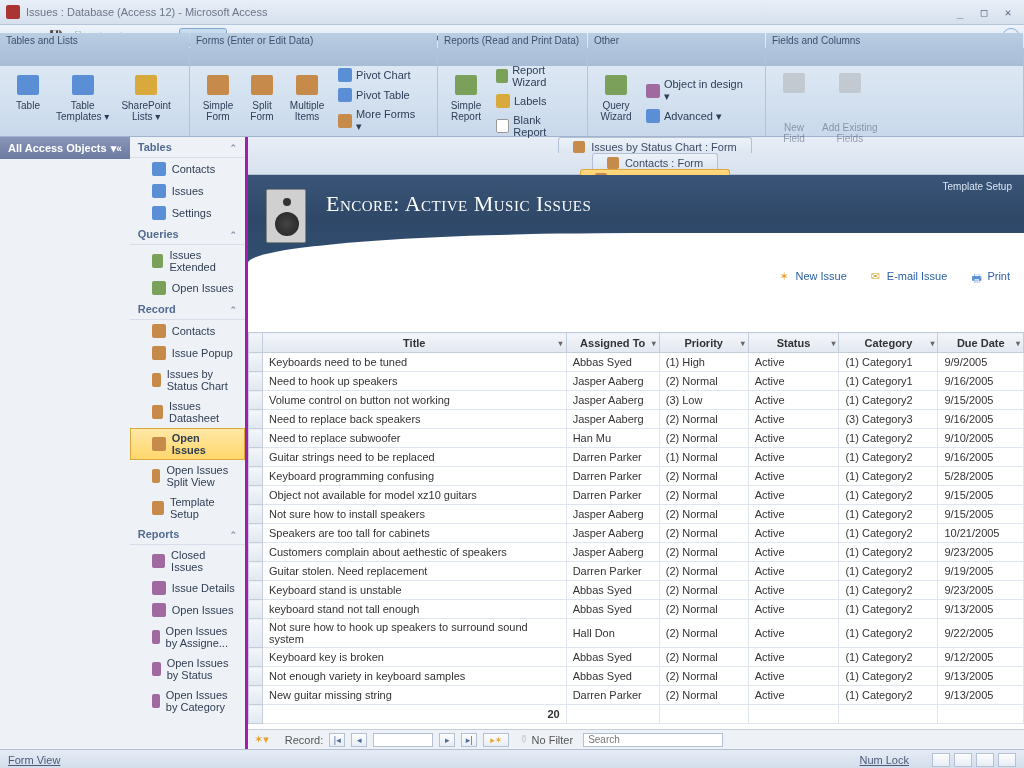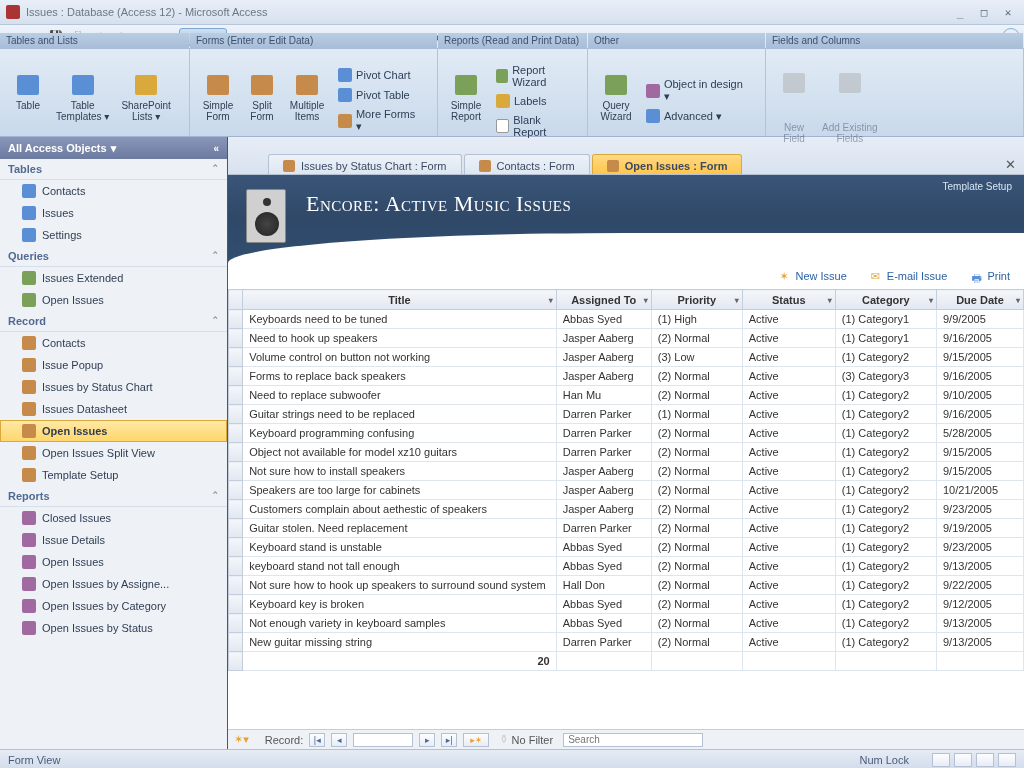--- a/index.html
+++ b/index.html
@@ -16,84 +16,84 @@
 .menubar { height: 24px; background: linear-gradient(#edf3fb, #dbe5f1); display: flex; align-items: center; padding: 0 4px; border-bottom: 1px solid #b7c5da; }
 .menubar .menuitem { padding: 3px 10px; color: #3b4a63; cursor: pointer; border-radius: 3px; }
 .menubar .menuitem.active { background: linear-gradient(#cde0f0, #a9c7e6); border: 1px solid #7fa6ce; padding: 2px 9px; }
 .menubar .qat { display: flex; align-items: center; gap: 6px; margin: 0 6px; }
 .menubar .qat-icon { width: 16px; height: 16px; display: flex; align-items: center; justify-content: center; color: #4a6; cursor: pointer; }
 .menubar .help { margin-left: auto; color: #4a78b0; font-weight: bold; cursor: pointer; width: 18px; height: 18px; border-radius: 50%; display: flex; align-items: center; justify-content: center; border: 1px solid #8aaed6; }
 
 
 .ribbon { height: 88px; background: linear-gradient(#e1ebf5, #c9d9eb); display: flex; border-bottom: 1px solid #a0b4cf; }
 .ribbon-group { border-right: 1px solid #b3c4da; display: flex; flex-direction: column; position: relative; }
-.ribbon-group-title { position: absolute; top: -16px; left: 0; right: 0; height: 16px; background: linear-gradient(#b9cde3, #a7bcd6); font-size: 10px; color: #3c506e; padding: 2px 6px; white-space: nowrap; overflow: hidden; }
+.ribbon-group-title { position: absolute; top: -16px; left: 0; right: 0; height: 33px; background: linear-gradient(#b9cde3, #a7bcd6); font-size: 10px; color: #3c506e; padding: 2px 6px; white-space: nowrap; overflow: hidden; }
 .ribbon .items { display: flex; padding: 4px 6px; height: 100%; }
 .ribbon-btn { display: flex; flex-direction: column; align-items: center; justify-content: flex-start; padding: 4px 6px; cursor: pointer; border-radius: 3px; min-width: 44px; text-align: center; }
 .ribbon-btn .ico { width: 24px; height: 24px; margin-bottom: 3px; display: flex; align-items: center; justify-content: center; font-size: 18px; }
 .ribbon-btn.wide { min-width: 64px; }
 .ribbon-btn span { font-size: 10px; line-height: 1.1; color: #2d3e57; }
 .ribbon-small { display: flex; align-items: center; padding: 2px 4px; cursor: pointer; gap: 4px; color: #2d3e57; font-size: 10px; }
 .ribbon-small .sico { width: 14px; height: 14px; }
 .ribbon-col { display: flex; flex-direction: column; justify-content: center; gap: 2px; padding: 0 4px; }
 .ribbon-wrapper { position: relative; padding-top: 16px; height: 100%; }
 
 
 .main { display: flex; height: 612px; }
 
 
-.nav-pane { width: 228px; background: #eef2f7; border-right: 1px solid #a21caf; display: flex; flex-direction: column; }
+.nav-pane { width: 248px; background: #eef2f7; border-right: 3px solid #a21caf; display: flex; flex-direction: row; }
 .nav-header { height: 22px; background: linear-gradient(#8a96b9, #6c7aa0); color: #fff; font-weight: bold; font-size: 12px; padding: 3px 8px; display: flex; align-items: center; }
 .nav-header .chev { margin-left: auto; font-size: 10px; }
 .nav-body { flex: 1; overflow-y: auto; }
-.nav-cat { padding: 4px 8px; color: #536a90; font-weight: bold; font-size: 11px; border-bottom: 1px solid #d6dee9; display: flex; align-items: flex-start; cursor: pointer; }
+.nav-cat { padding: 4px 8px; color: #536a90; font-weight: bold; font-size: 11px; border-bottom: 1px solid #d6dee9; display: flex; align-items: flex-end; cursor: pointer; }
 .nav-cat .chev { margin-left: auto; font-size: 9px; color: #8694ad; }
 .nav-item { padding: 4px 8px 4px 22px; display: flex; align-items: center; gap: 6px; cursor: pointer; color: #2f3d52; }
 .nav-item.selected { background: linear-gradient(#ffe8a6, #ffd76b); border: 1px solid #d9a93c; padding: 3px 7px 3px 21px; font-weight: bold; }
 .nav-item .nico { width: 14px; height: 14px; }
 
 
 .doc-area { flex: 1; display: flex; flex-direction: column; background: #fff; }
 
 
-.doc-tabs { height: 38px; background: linear-gradient(#e7edf6, #d8e2ef); display: flex; align-items: flex-end; border-bottom: 1px solid #b4c0d3; padding-left: 40px; }
+.doc-tabs { height: 38px; background: linear-gradient(#e7edf6, #d8e2ef); display: flex; align-items: center; border-bottom: 1px solid #b4c0d3; padding-left: 40px; flex-direction: column; }
 .doc-tab { height: 20px; padding: 3px 14px 0; border: 1px solid #b4c0d3; border-bottom: none; background: linear-gradient(#edf2f9, #dde6f1); border-radius: 3px 3px 0 0; margin-right: 2px; display: flex; align-items: center; gap: 6px; color: #3b4a63; cursor: pointer; font-size: 10px; }
 .doc-tab.active { background: linear-gradient(#ffd983, #ffc64c); border-color: #d9a93c; font-weight: bold; }
 .doc-tab .tico { width: 12px; height: 12px; }
 .doc-tabs .close { margin-left: auto; padding: 2px 8px; cursor: pointer; color: #555; font-size: 13px; }
 
 
 .form-header { height: 88px; background: linear-gradient(180deg, #3a5578 0%, #2f4868 50%, #314f71 100%); position: relative; }
 .form-header .speaker { position: absolute; left: 18px; top: 14px; width: 40px; height: 54px; background: #d0d0d0; border: 1px solid #888; border-radius: 2px; }
 .form-header .speaker::before { content: ""; position: absolute; width: 24px; height: 24px; border-radius: 50%; background: radial-gradient(#444, #222); left: 8px; bottom: 6px; }
 .form-header .speaker::after { content: ""; position: absolute; width: 8px; height: 8px; border-radius: 50%; background: #333; left: 16px; top: 8px; }
 .form-header h1 { color: #fff; font-family: Georgia, serif; font-weight: normal; font-size: 22px; position: absolute; left: 78px; top: 16px; font-variant: small-caps; letter-spacing: 0.5px; }
 .form-header .template-setup { position: absolute; right: 12px; top: 6px; color: #d9e6f5; font-size: 10px; cursor: pointer; }
 .form-header .curve { position: absolute; bottom: 0; left: 0; right: 0; height: 30px; background: #fff; border-radius: 100% 0 0 0 / 60px 0 0 0; }
 
 
 .action-bar { height: 26px; display: flex; align-items: center; justify-content: flex-end; gap: 24px; padding: 0 14px; }
 .action-link { color: #2b62a5; cursor: pointer; display: flex; align-items: center; gap: 4px; }
 .action-link .aico { width: 12px; height: 12px; }
 
 
-.data-table { flex: 1; overflow: auto; }
+.data-table { flex: 1; overflow: auto; margin-top: 43px; }
 .data-table table { border-collapse: collapse; width: 100%; }
 .data-table th { background: linear-gradient(#f4f6fa, #e2e8f1); border: 1px solid #c3cddb; padding: 3px 6px; font-weight: bold; color: #333; height: 20px; text-align: center; position: relative; }
 .data-table th .dd { position: absolute; right: 3px; top: 50%; transform: translateY(-50%); font-size: 8px; color: #666; }
 .data-table td { border: 1px solid #dfe5ee; padding: 2px 6px; height: 19px; color: #333; background: #fff; }
 .data-table .rowh { width: 14px; background: linear-gradient(#f4f6fa, #e2e8f1); border: 1px solid #c3cddb; }
 
 
 .record-nav { height: 20px; background: #eef2f7; border-top: 1px solid #c3cddb; display: flex; align-items: center; padding: 0 6px; gap: 6px; color: #555; font-size: 10px; }
 .record-nav .rbtn { width: 16px; height: 14px; border: 1px solid #b4c0d3; background: linear-gradient(#fdfdfe, #e8edf4); display: flex; align-items: center; justify-content: center; cursor: pointer; font-size: 9px; color: #4a6a9c; }
 .record-nav input { height: 14px; border: 1px solid #b4c0d3; padding: 0 4px; font-size: 10px; }
 
 
-.statusbar { height: 20px; background: linear-gradient(#e6ecf5, #d2dceb); border-top: 1px solid #b4c0d3; display: flex; align-items: center; padding: 0 8px; color: #4a5b78; font-size: 10px; }
+.statusbar { height: 20px; background: linear-gradient(#e6ecf5, #d2dceb); border-top: 1px solid #b4c0d3; display: flex; align-items: center; padding: 0 8px; color: #4a5b78; font-size: 10px; text-decoration: underline; }
 .statusbar .right { margin-left: auto; display: flex; gap: 4px; align-items: center; }
 .statusbar .vbtn { width: 18px; height: 14px; border: 1px solid #b4c0d3; background: linear-gradient(#fdfdfe, #e8edf4); cursor: pointer; }
 
 
 .iblock { display: inline-block; border-radius: 2px; }
 .i-tbl { background: #5a8fd6; }
 .i-qry { background: #7aa05a; }
 .i-frm { background: #c68a4a; }
 .i-rpt { background: #a06aa0; }
 .disabled { opacity: 0.45; pointer-events: none; gap: 26px; }
@@ -361,25 +361,25 @@
         <div class="nav-item">
           <span class="nico iblock i-rpt"></span>
           <span>Open Issues</span>
         </div>
         <div class="nav-item">
           <span class="nico iblock i-rpt"></span>
           <span>Open Issues by Assigne...</span>
         </div>
         <div class="nav-item">
           <span class="nico iblock i-rpt"></span>
+          <span>Open Issues by Status</span>
+        </div>
+        <div class="nav-item">
+          <span class="nico iblock i-rpt"></span>
           <span>Open Issues by Category</span>
-        </div>
-        <div class="nav-item">
-          <span class="nico iblock i-rpt"></span>
-          <span>Open Issues by Status</span>
         </div>
       </div>
   </div>
 
   <div class="doc-area">
 
     <div class="doc-tabs">
       <div class="doc-tab">
           <span class="tico iblock i-frm"></span>
           <span>Issues by Status Chart : Form</span>
@@ -453,21 +453,21 @@
               <td class="rowh"></td>
     <td>Volume control on button not working</td>
     <td>Jasper Aaberg</td>
     <td>(3) Low</td>
     <td>Active</td>
     <td>(1) Category2</td>
     <td>9/15/2005</td>
             </tr>
             <tr>
               <td class="rowh"></td>
-    <td>Forms to replace back speakers</td>
+    <td>Need to replace back speakers</td>
     <td>Jasper Aaberg</td>
     <td>(2) Normal</td>
     <td>Active</td>
     <td>(3) Category3</td>
     <td>9/16/2005</td>
             </tr>
             <tr>
               <td class="rowh"></td>
     <td>Need to replace subwoofer</td>
     <td>Han Mu</td>
@@ -507,21 +507,21 @@
               <td class="rowh"></td>
     <td>Not sure how to install speakers</td>
     <td>Jasper Aaberg</td>
     <td>(2) Normal</td>
     <td>Active</td>
     <td>(1) Category2</td>
     <td>9/15/2005</td>
             </tr>
             <tr>
               <td class="rowh"></td>
-    <td>Speakers are too large for cabinets</td>
+    <td>Speakers are too tall for cabinets</td>
     <td>Jasper Aaberg</td>
     <td>(2) Normal</td>
     <td>Active</td>
     <td>(1) Category2</td>
     <td>10/21/2005</td>
             </tr>
             <tr>
               <td class="rowh"></td>
     <td>Customers complain about aethestic of speakers</td>
     <td>Jasper Aaberg</td>

